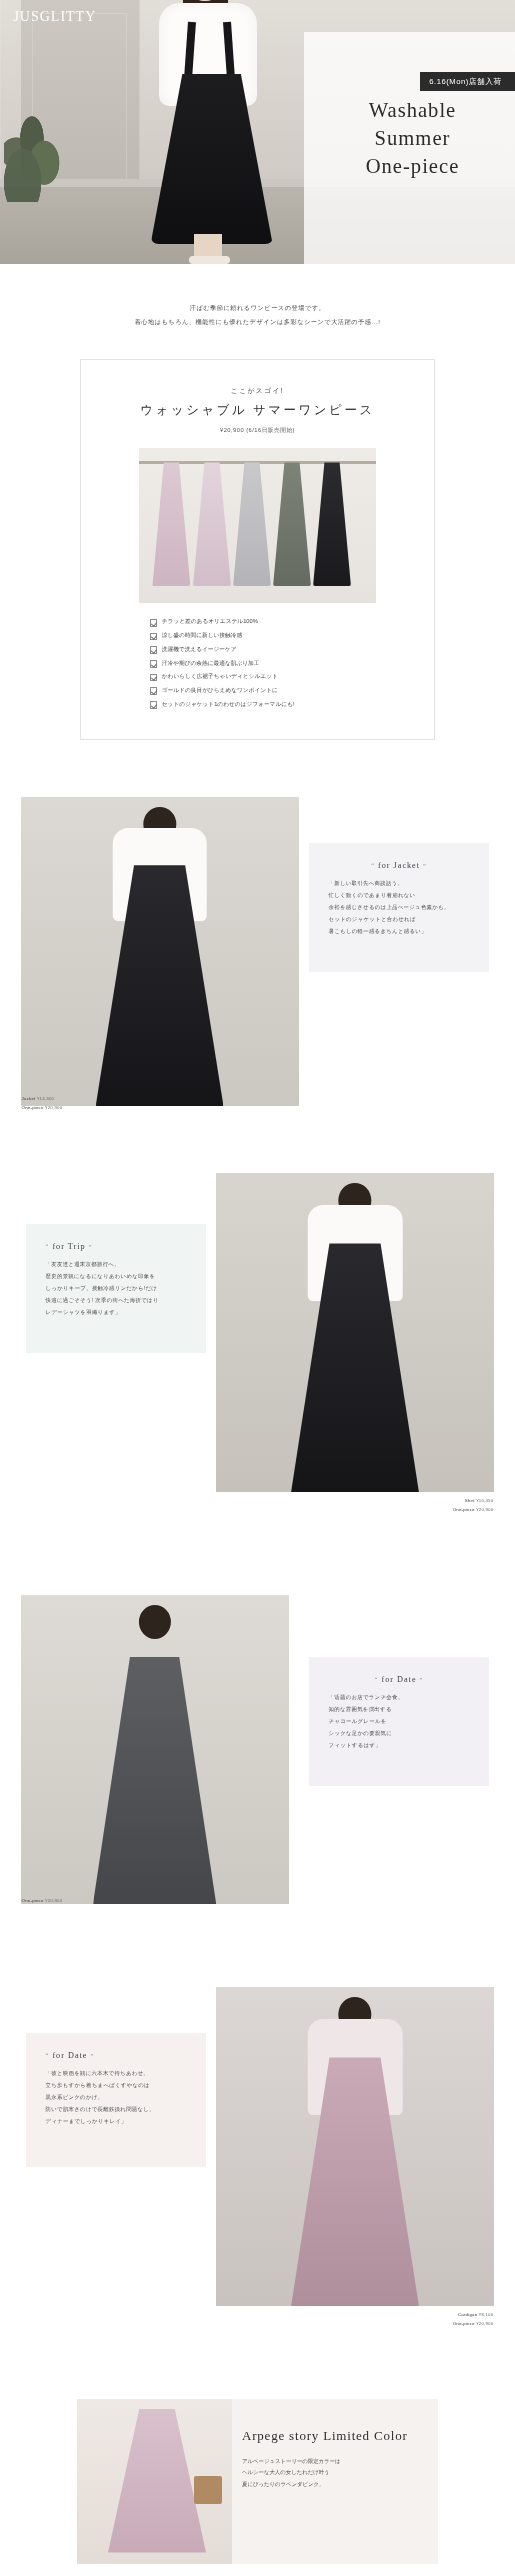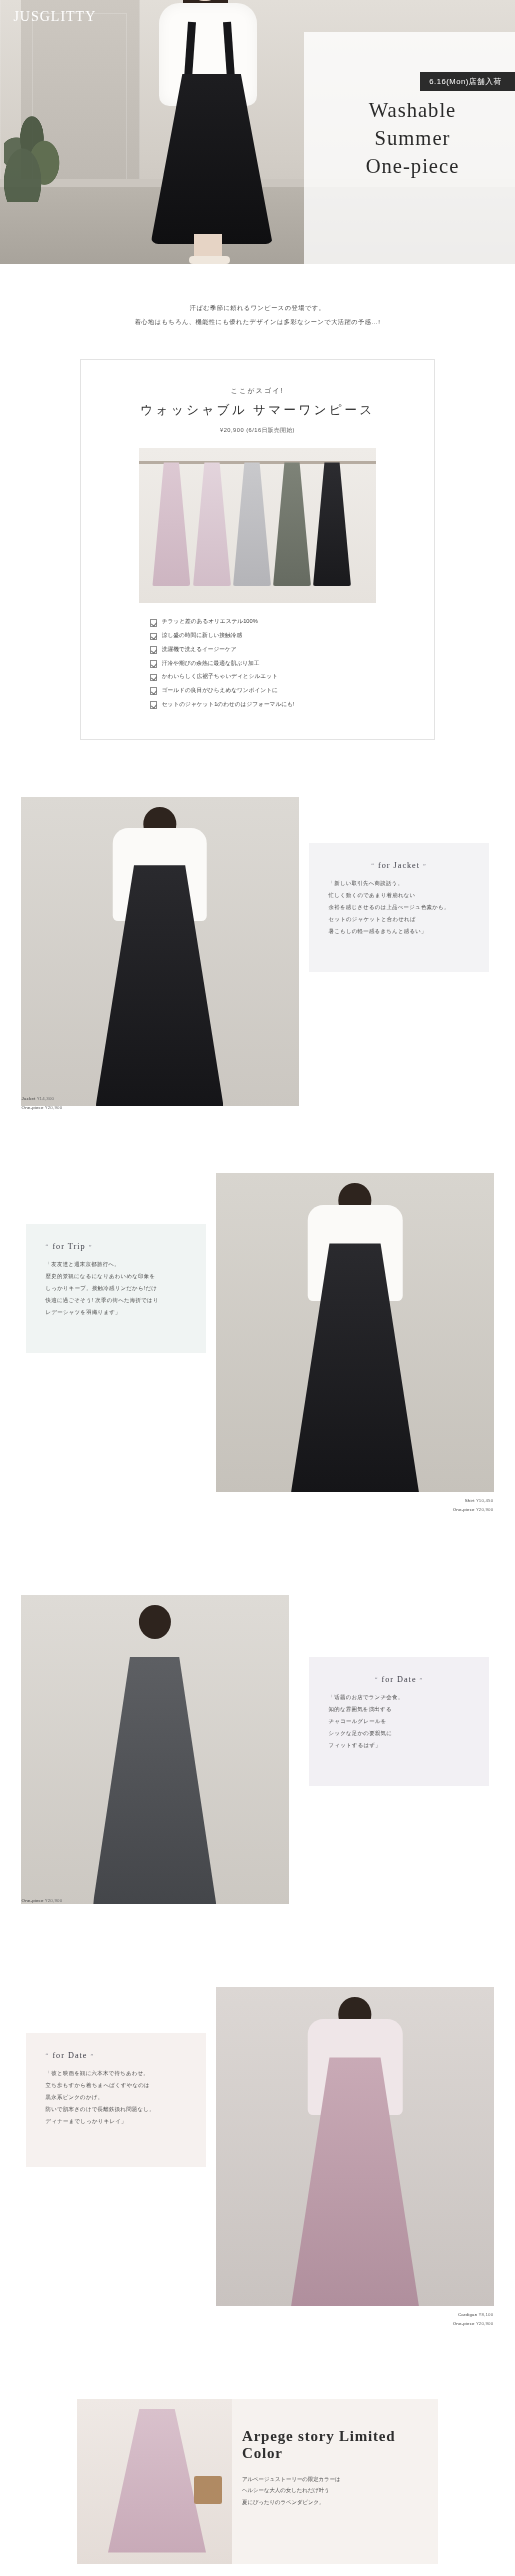--- a/index.html
+++ b/index.html
@@ -384,24 +384,23 @@
     width: 28px; height: 28px;
     background: #b08a63;
     border-radius: 2.1px;
   }
   .lim-right {
     position: absolute;
     left: 165px; top: 29px;
     width: 175px;
   }
   .lim-title {
-    font-size: 15px;
+    font-size: 13px;
     letter-spacing: 0.8px;
     color: #2f2f2f;
-    font-weight: bold;
   }
   .lim-body {
     margin-top: 11.3px;
     font-family: "Liberation Sans", sans-serif;
     font-size: 5.4px;
     line-height: 2.2;
     color: #4a4a4a;
   }
   .figure-dark {
     position: absolute;

